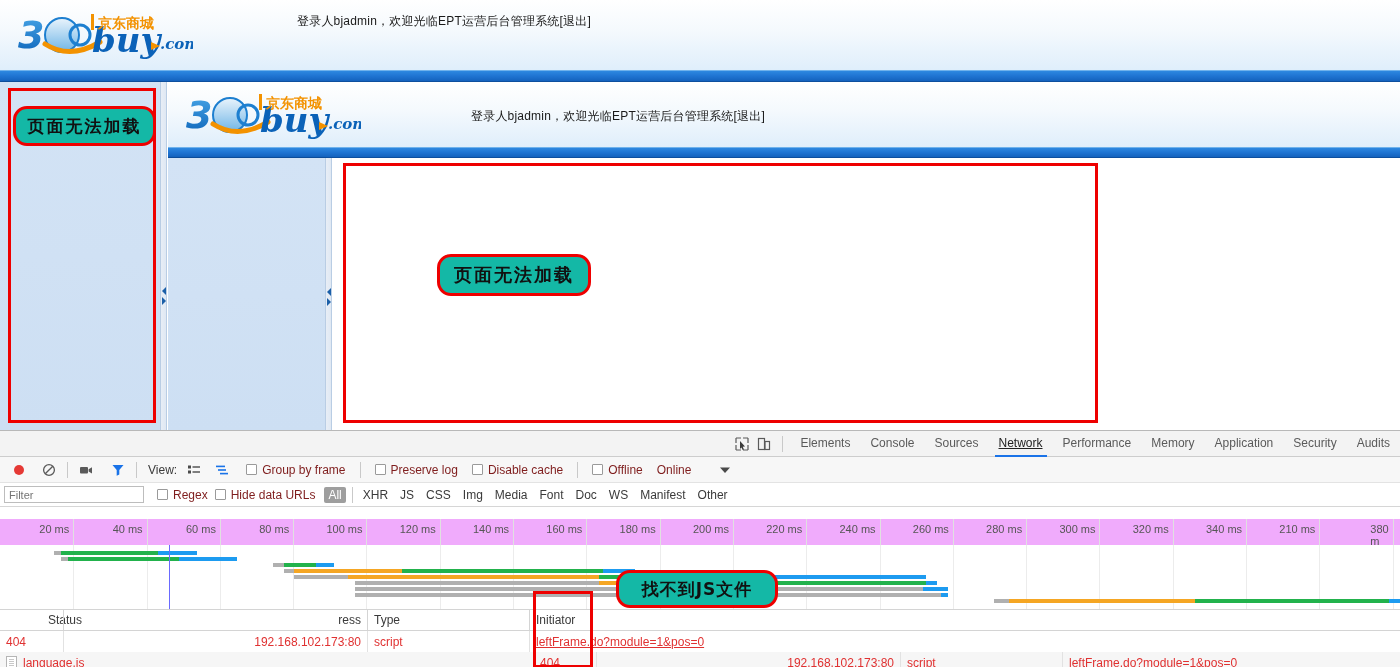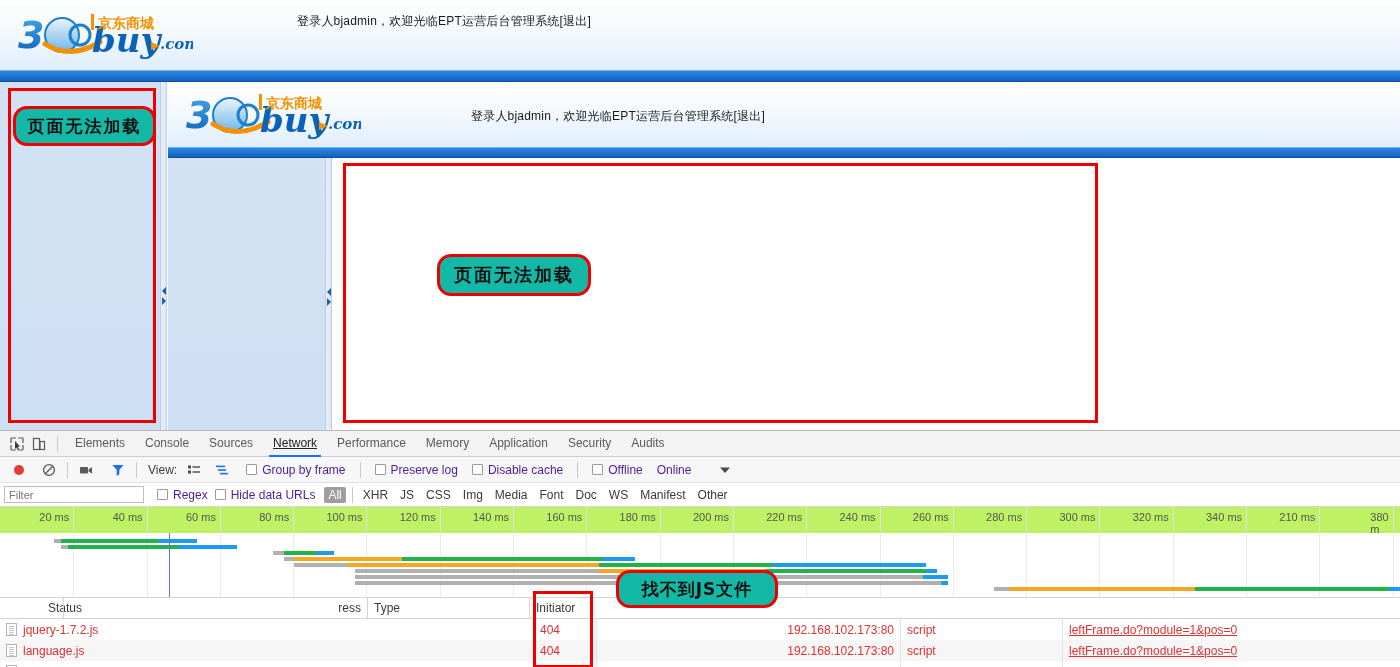--- a/index.html
+++ b/index.html
@@ -89,40 +89,41 @@
     position:absolute; left:0; top:430px; width:1400px; height:237px;
     background:#ffffff;
     border-top:1px solid #b8b8b8;
     font-size:12px; color:#303030;
   }
 
   .dt-tabbar {
     height:26px; display:flex; align-items:center;
     border-bottom:1px solid #cdcdcd; background:#f3f3f3;
     padding-left:6px;
+    justify-content:flex-end;
   }
   .dt-icon-btn {
     width:22px; height:22px; display:flex; align-items:center; justify-content:center;
     cursor:pointer;
   }
   .dt-sep { width:1px; height:16px; background:#c9c9c9; margin:0 7px; }
   .dt-tab {
     padding:0 10px; height:26px; line-height:25px; font-size:12px; color:#5a5a5a;
     cursor:pointer; position:relative;
   }
   .dt-tab.active { color:#222;text-decoration:underline; }
   .dt-tab.active:after {
     content:""; position:absolute; left:6px; right:6px; bottom:0; height:2px; background:#1a73e8;
   }
 
   .dt-toolbar {
     height:26px; display:flex; align-items:center; gap:0;
     border-bottom:1px solid #e3e3e3; background:#f7f7f7; padding-left:8px;
   }
-  .tb-item { display:flex; align-items:center; gap:5px; padding:0 7px; white-space:nowrap; color:#4c1d95; }
+  .tb-item { display:flex; align-items:center; gap:5px; padding:0 7px; white-space:nowrap; color:#7f1d1d; }
   .cb {
     width:11px; height:11px; border:1px solid #9a9a9a; background:#fff; border-radius:1px;
     display:inline-block;
   }
   .label-view { color:#3a3a3a; padding-left:4px; }
 
   .dt-filterbar {
     height:24px; display:flex; align-items:center;
     border-bottom:1px solid #d6d6d6; background:#fff; padding-left:4px;
   }
@@ -130,21 +131,21 @@
     width:140px; height:17px; border:1px solid #bdbdbd; background:#fff;
     font-size:11px; color:#909090; padding:0 4px; line-height:16px;
     font-family:"Liberation Sans", sans-serif;
   }
   .ftype { padding:0 6px; color:#3a3a3a; cursor:pointer; font-size:12px; }
   .ftype.sel {
     background:#9e9e9e; color:#fff; border-radius:2px; padding:1px 4px; margin:0 2px;
   }
 
   
-  .dt-timeline { position:relative; height:26px; border-bottom:0; background:#bef264; overflow:hidden; }
+  .dt-timeline { position:relative; height:26px; border-bottom:0; background:#f0abfc; overflow:hidden;margin-top:12px; }
   .tl-tick { position:absolute; top:0; height:26px; border-left:1px solid #e0e0e0; }
   .tl-lab { position:absolute; top:4px; font-size:11px; color:#555; transform:translateX(-100%); padding-right:4px; }
 
   .dt-waterfall { position:relative; height:64px; background:#fff; overflow:hidden; }
   .wf-grid { position:absolute; top:0; bottom:0; border-left:1px solid #ececec; }
   .wf-row { position:absolute; height:4px; }
   .seg { position:absolute; top:0; height:4px; }
   .wf-cursor { position:absolute; top:0; bottom:0; width:1px; background:#6a6aff; }
 
   
@@ -492,24 +493,20 @@
 
   <div class="dt-table">
     <div class="th-row">
       <div class="col" style="width:63px;padding-left:48px;">Status</div>
       <div class="col num" style="width:304px;">ress</div>
       <div class="col" style="width:162px;">Type</div>
       <div class="col" style="width:304px;">Initiator</div>
     </div>
 
     <div class="td-row">
-      <div class="col" style="width:533px;">
-        <span class="doc-icon"></span>
-        <span class="err">jquery-1.7.2.js</span>
-      </div>
       <div class="col err" style="width:63px;">404</div>
       <div class="col num err" style="width:304px;">192.168.102.173:80</div>
       <div class="col err" style="width:162px;">script</div>
       <div class="col" style="width:338px;">
         <span class="lnk">leftFrame.do?module=1&amp;pos=0</span>
       </div>
     </div>
 
     <div class="td-row alt">
       <div class="col" style="width:533px;">

